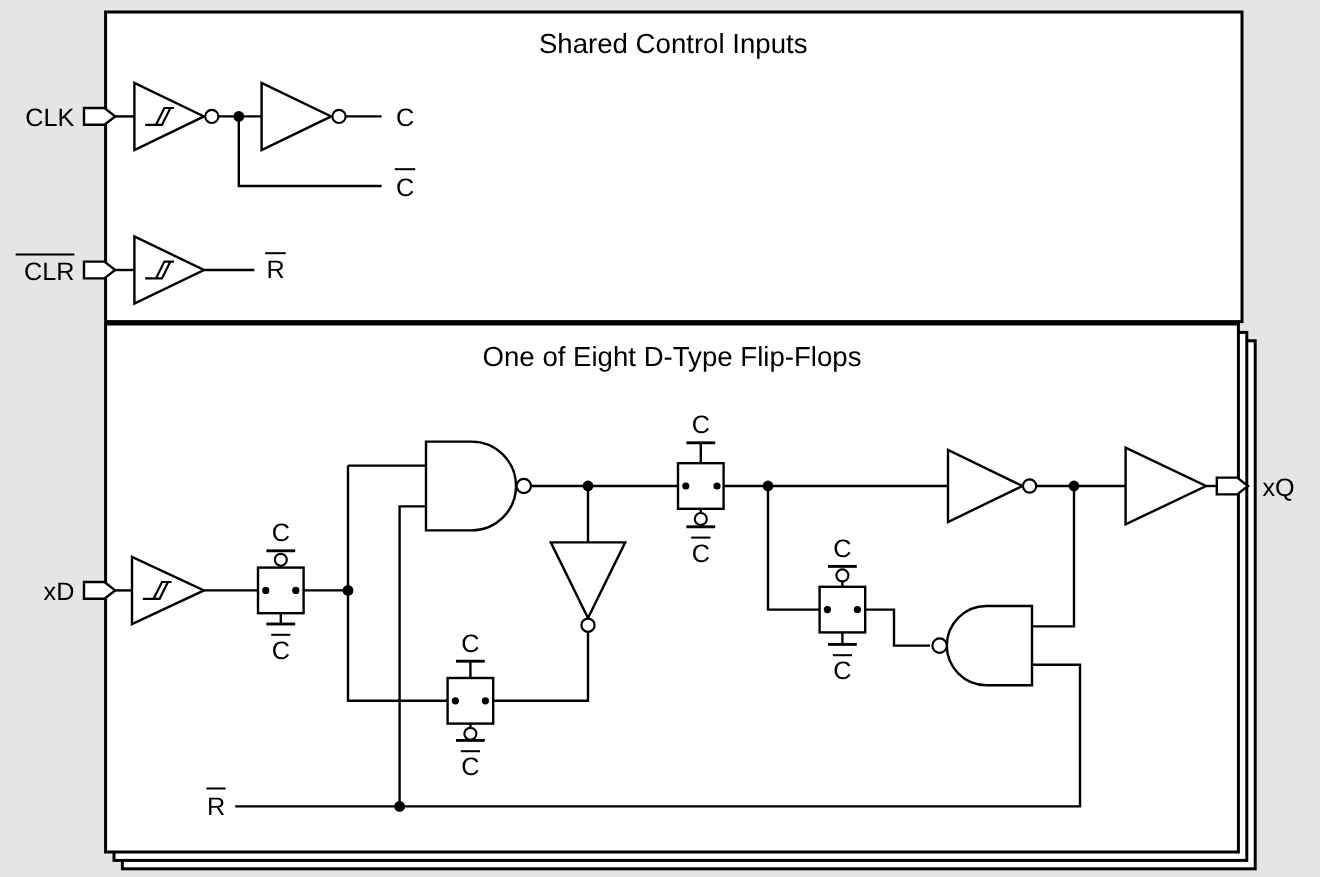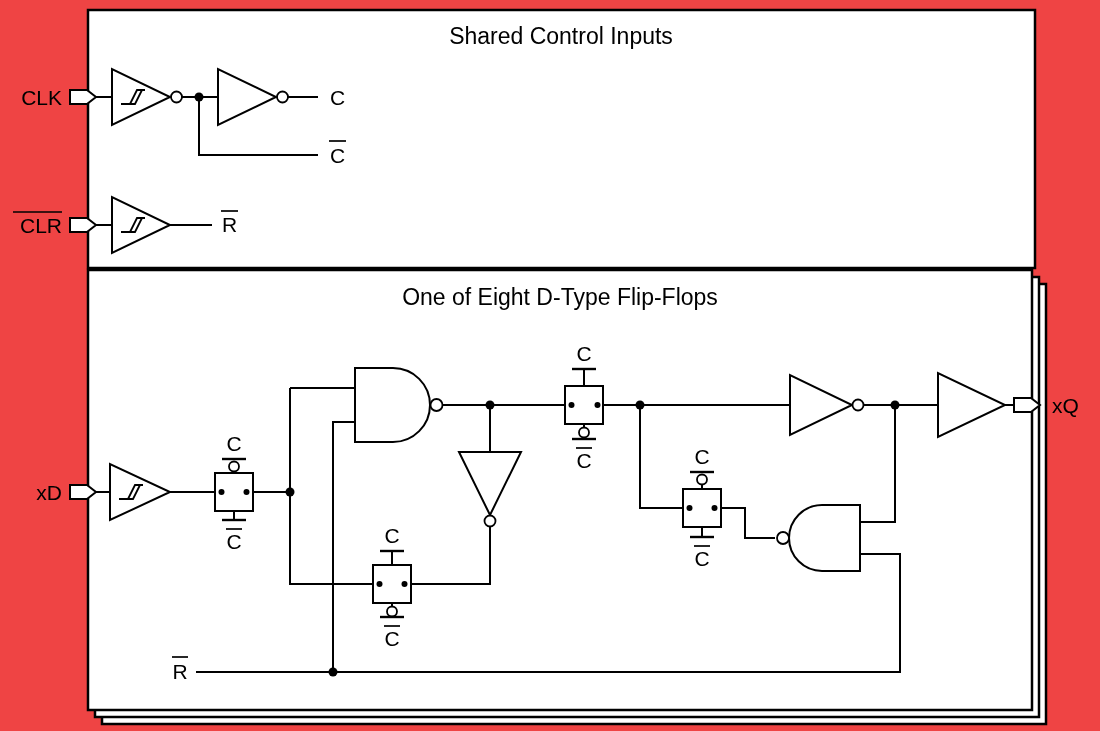--- a/index.html
+++ b/index.html
@@ -1,16 +1,16 @@
 <!DOCTYPE html>
 <html><head>
 <meta charset="utf-8">
 <style>
   html,body{margin:0;padding:0;background:#ffffff;}
-  .stage{width:1100px;height:731px;background:#ef4444;}
+  .stage{width:1100px;height:731px;background:#e5e5e5;}
   svg{display:block;}
   svg text{font-family:"Liberation Sans","DejaVu Sans",sans-serif;fill:#000;}
   .title{font-size:23px;}
   .lbl{font-size:21px;}
   .wire{stroke:#000;stroke-width:2;fill:none;}
   .boxline{stroke:#000;stroke-width:2.5;fill:#ffffff;}
   .shape{stroke:#000;stroke-width:2;fill:#ffffff;}
   .plate{stroke:#000;stroke-width:2.4;fill:none;}
   .dot{fill:#000;stroke:none;}
   .bubble{stroke:#000;stroke-width:1.8;fill:#ffffff;}

